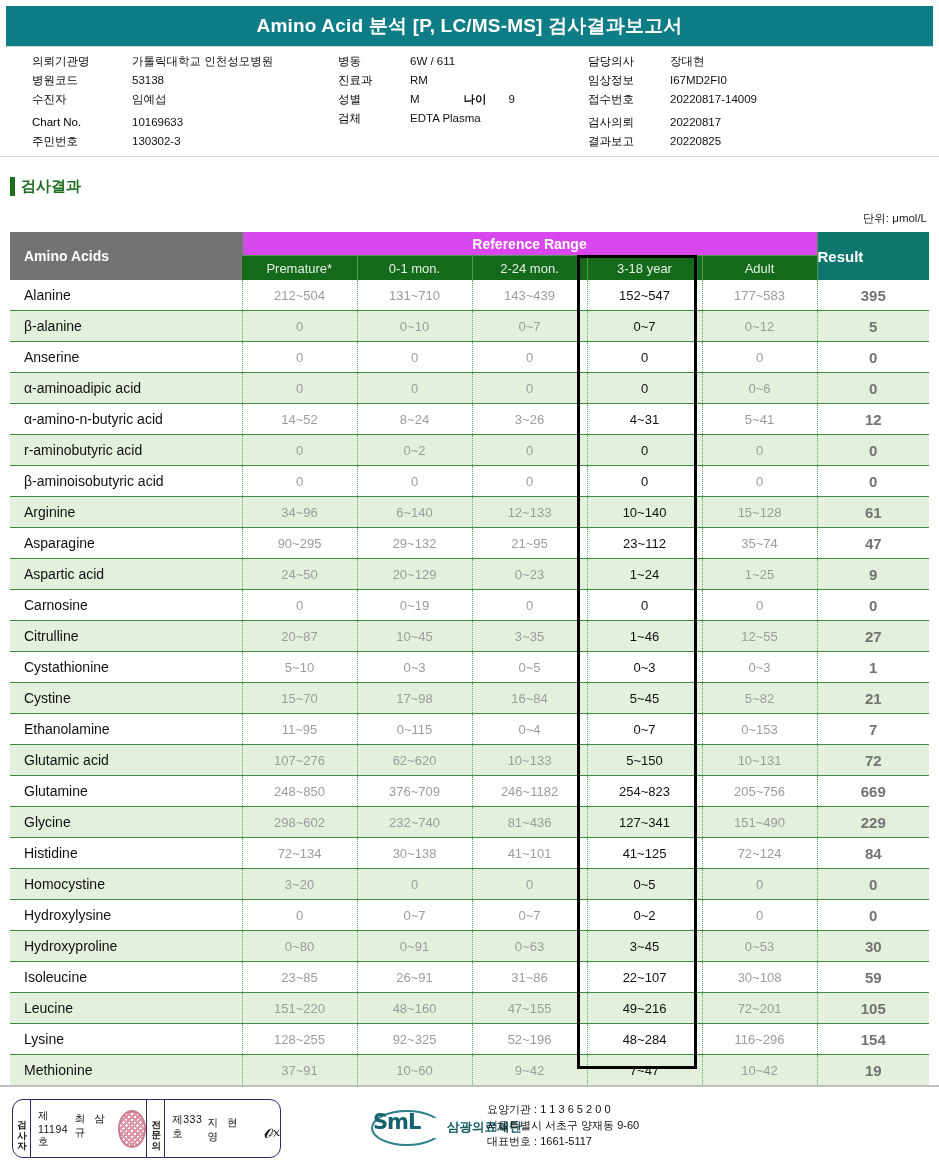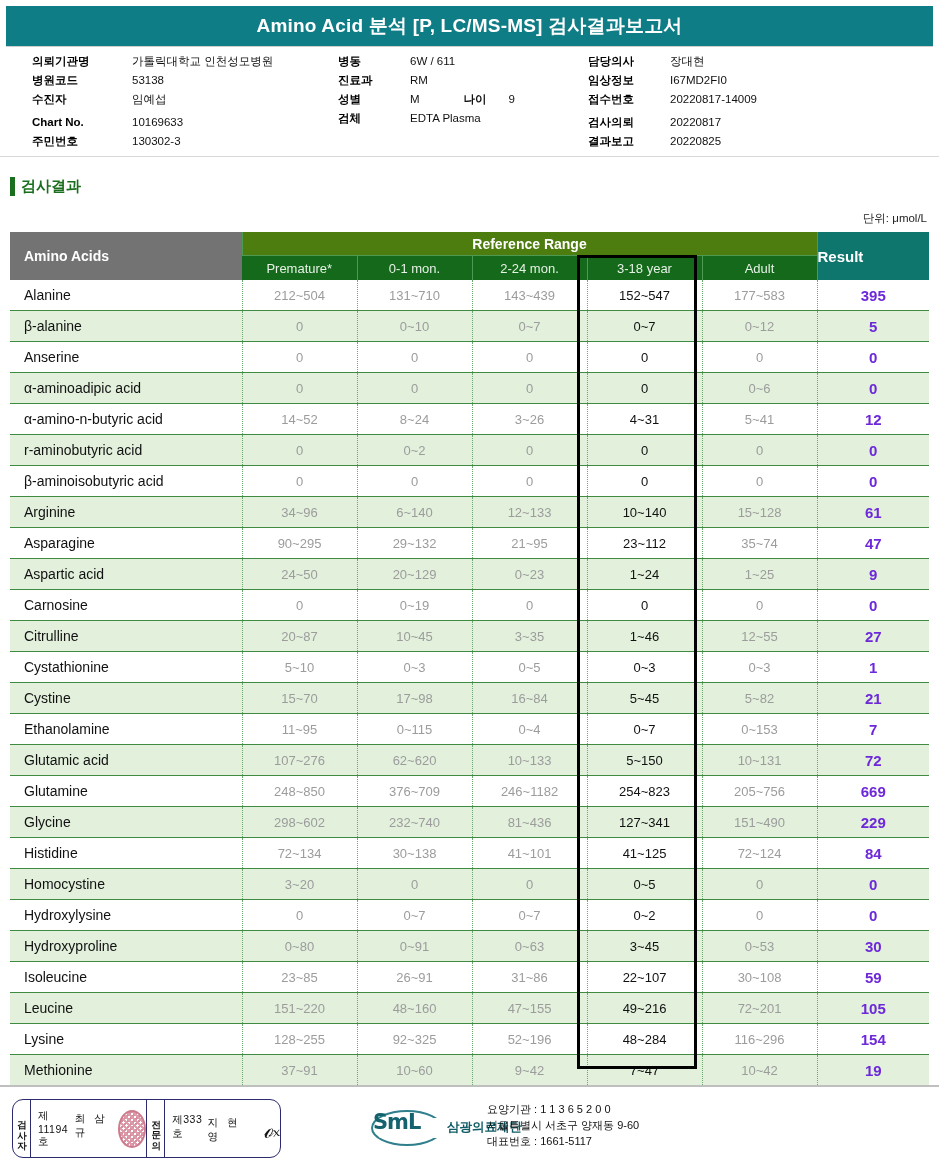--- a/index.html
+++ b/index.html
@@ -26,21 +26,21 @@
 
   
   .info{
     position:absolute;left:0;top:52px;width:939px;height:102px;
   }
   .info-col{position:absolute;top:0;}
   .info-col.c1{left:32px;}
   .info-col.c2{left:338px;}
   .info-col.c3{left:588px;}
   .irow{display:flex;align-items:flex-start;height:19px;line-height:19px;}
-  .ilabel{font-size:11.5px;font-weight:bold;color:#000;white-space:nowrap;}
+  .ilabel{font-size:11.5px;font-weight:normal;color:#000;white-space:nowrap;}
   .c1 .ilabel{width:100px;}
   .c2 .ilabel{width:72px;}
   .c3 .ilabel{width:82px;}
   .ival{font-size:11.5px;color:#111;white-space:nowrap;}
   .sub-label{font-weight:bold;font-size:11.5px;margin-left:44px;}
   .sub-val{font-size:11.5px;margin-left:22px;}
   .gap{height:4px;}
 
   .hr-light{position:absolute;left:0;top:156px;width:939px;height:1px;background:#d8d8d8;}
 
@@ -54,21 +54,21 @@
     font-size:11.5px;color:#222;
   }
 
   
   .tbl{
     position:absolute;left:10px;top:232px;width:919px;
     border-collapse:collapse;table-layout:fixed;
   }
   .tbl th,.tbl td{padding:0;margin:0;}
   thead .grp{
-    background:#4d7c0f;color:#fff;font-size:14px;font-weight:bold;
+    background:#d946ef;color:#fff;font-size:14px;font-weight:bold;
     text-align:center;height:23px;border-bottom:1px solid #4f9a52;
   }
   thead .name-th{
     background:#737373;color:#fff;font-size:14px;font-weight:bold;
     text-align:left;padding-left:14px;height:47px;
   }
   thead .res-th{
     background:#0f766e;color:#fff;font-size:15px;font-weight:bold;
     text-align:left;height:47px;
   }
@@ -81,21 +81,21 @@
   thead .res-th.sepl{border-left:1px solid #4f9a52;}
 
   tbody td{
     height:30px;font-size:13px;color:#9c9c9c;text-align:center;
     border-bottom:1px solid #3f8b42;
   }
   tbody td.name{
     text-align:left;padding-left:14px;font-size:14px;color:#111;font-weight:500;
   }
   tbody td.result{
-    font-size:15px;font-weight:bold;color:#6d28d9;
+    font-size:15px;font-weight:bold;color:#737373;
   }
   tbody td.dotted{border-left:1px dotted #6aa86d;}
   tbody tr.alt td{background:#e2f0dc;}
   tbody tr td{background:#ffffff;}
   tbody tr.alt td{background:#e2f0dc;}
 
   
   .hl{color:#111 !important;}
   .colhl{
     position:absolute;left:577px;top:255px;width:120px;height:814px;

